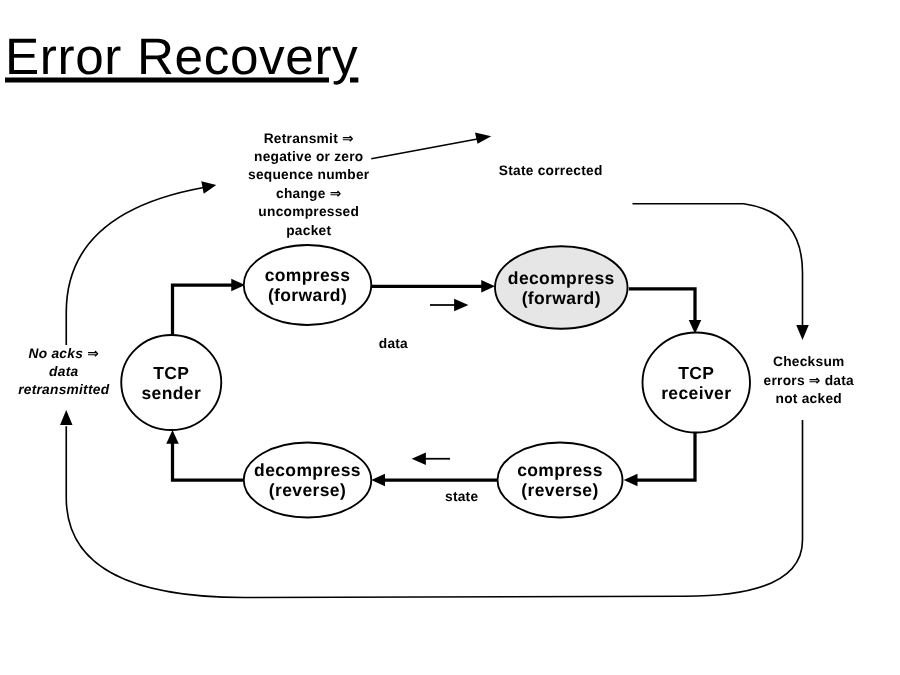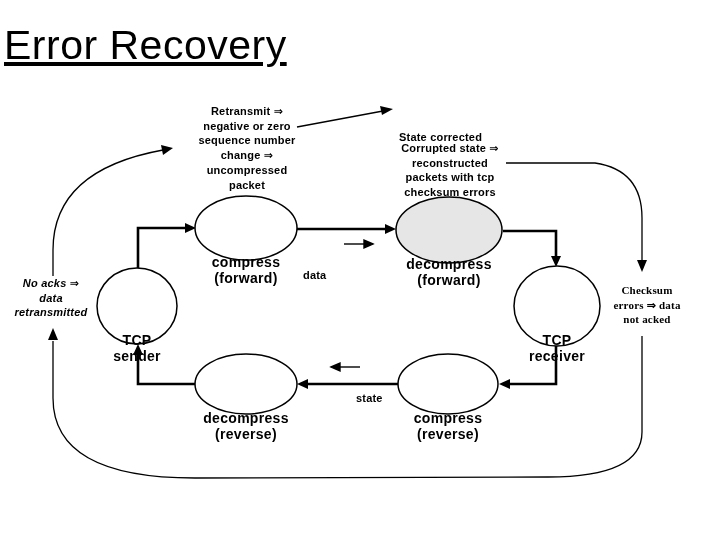--- a/index.html
+++ b/index.html
@@ -8,21 +8,21 @@
     overflow:hidden;font-family:"Liberation Sans","DejaVu Sans",sans-serif;color:#000;
   }
   .title{
     position:absolute;top:18px;left:0;width:100%;margin:4px;
     font-size:41px;font-weight:normal;text-align:left;letter-spacing:0.5px;
     font-family:"Liberation Sans","DejaVu Sans",sans-serif;
     text-decoration:underline;
   }
   svg.diagram{position:absolute;left:0;top:0;width:720px;height:540px;}
   .lbl{position:absolute;white-space:pre-line;text-align:center;color:#000;}
-  .node-lbl{font-size:14px;font-weight:bold;line-height:1.15;letter-spacing:0.3px;margin-top:42px;}
+  .node-lbl{font-size:14px;font-weight:bold;line-height:1.15;letter-spacing:0.3px;}
   .ann{font-size:11px;font-weight:bold;line-height:1.34;letter-spacing:0.2px;}
   .ann-left{text-align:left;margin-top:31px;}
 </style>
 </head>
 <body>
 
 <div class="slide">
 
   <h1 class="title">Error Recovery</h1>
 
@@ -92,26 +92,22 @@
   <div class="lbl node-lbl" style="left:388px;top:368px;width:120px;">compress
 (reverse)</div>
 
   <div class="lbl ann" style="left:182px;top:104px;width:130px;">Retransmit ⇒
 negative or zero
 sequence number
 change ⇒
 uncompressed
 packet</div>
   <div class="lbl ann ann-left" style="left:399px;top:99px;width:110px;">State corrected</div>
-  <div class="lbl ann" style="left:388px;top:141px;width:124px;">Corrupted state ⇒
-reconstructed
-packets with tcp
-checksum errors</div>
   <div class="lbl ann" style="left:5px;top:276px;width:92px;font-style:italic;">No acks ⇒
 data
 retransmitted</div>
-  <div class="lbl ann" style="left:600px;top:283px;width:94px;font-family:Liberation Serif, serif;">Checksum
+  <div class="lbl ann" style="left:600px;top:283px;width:94px;">Checksum
 errors ⇒ data
 not acked</div>
   <div class="lbl ann ann-left" style="left:303px;top:237px;width:40px;">data</div>
   <div class="lbl ann ann-left" style="left:356px;top:360px;width:44px;">state</div>
 
 </div>
 
 </body></html>

